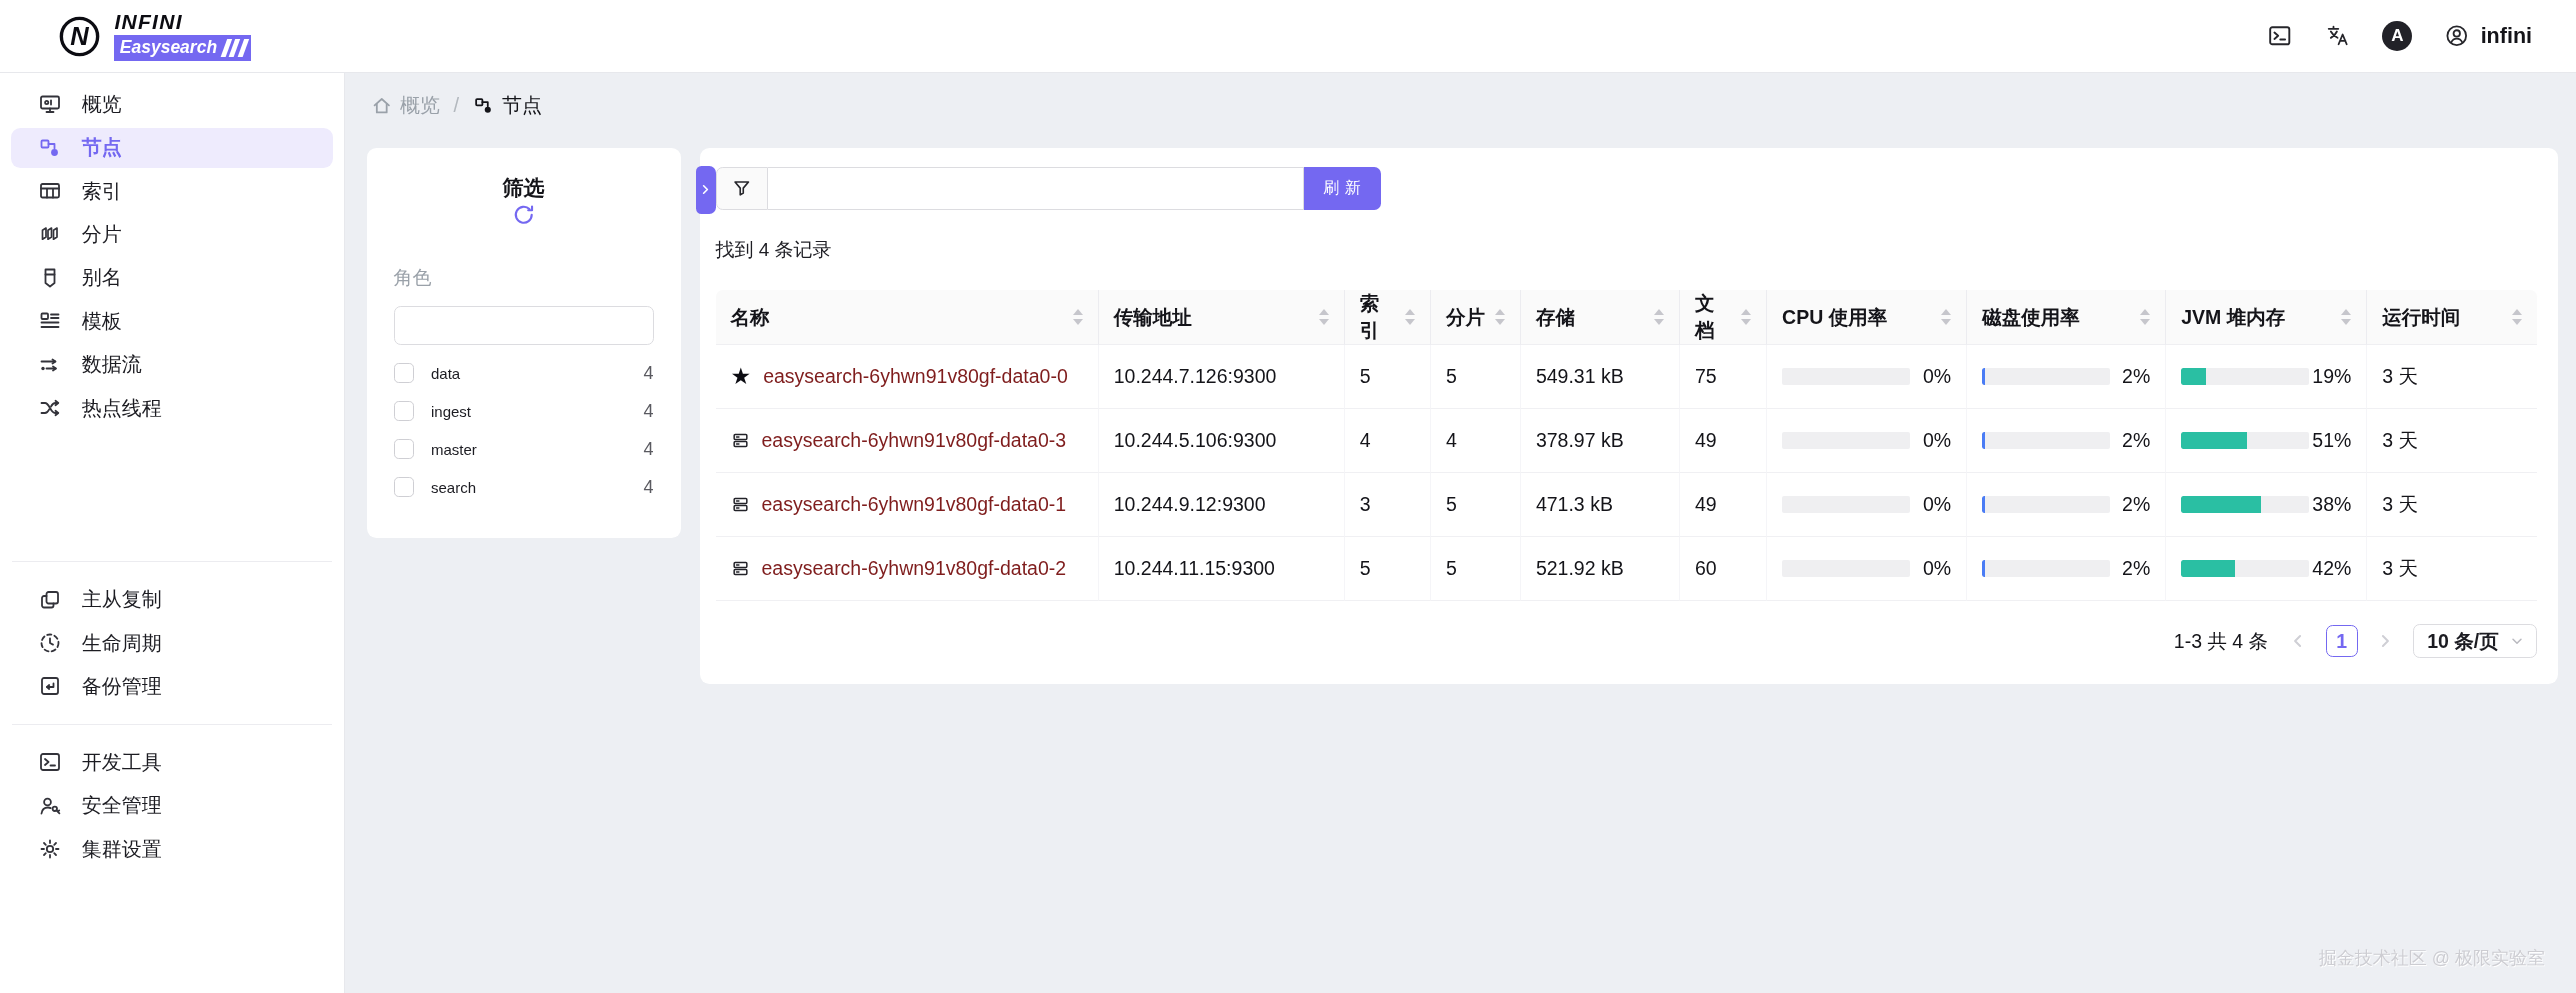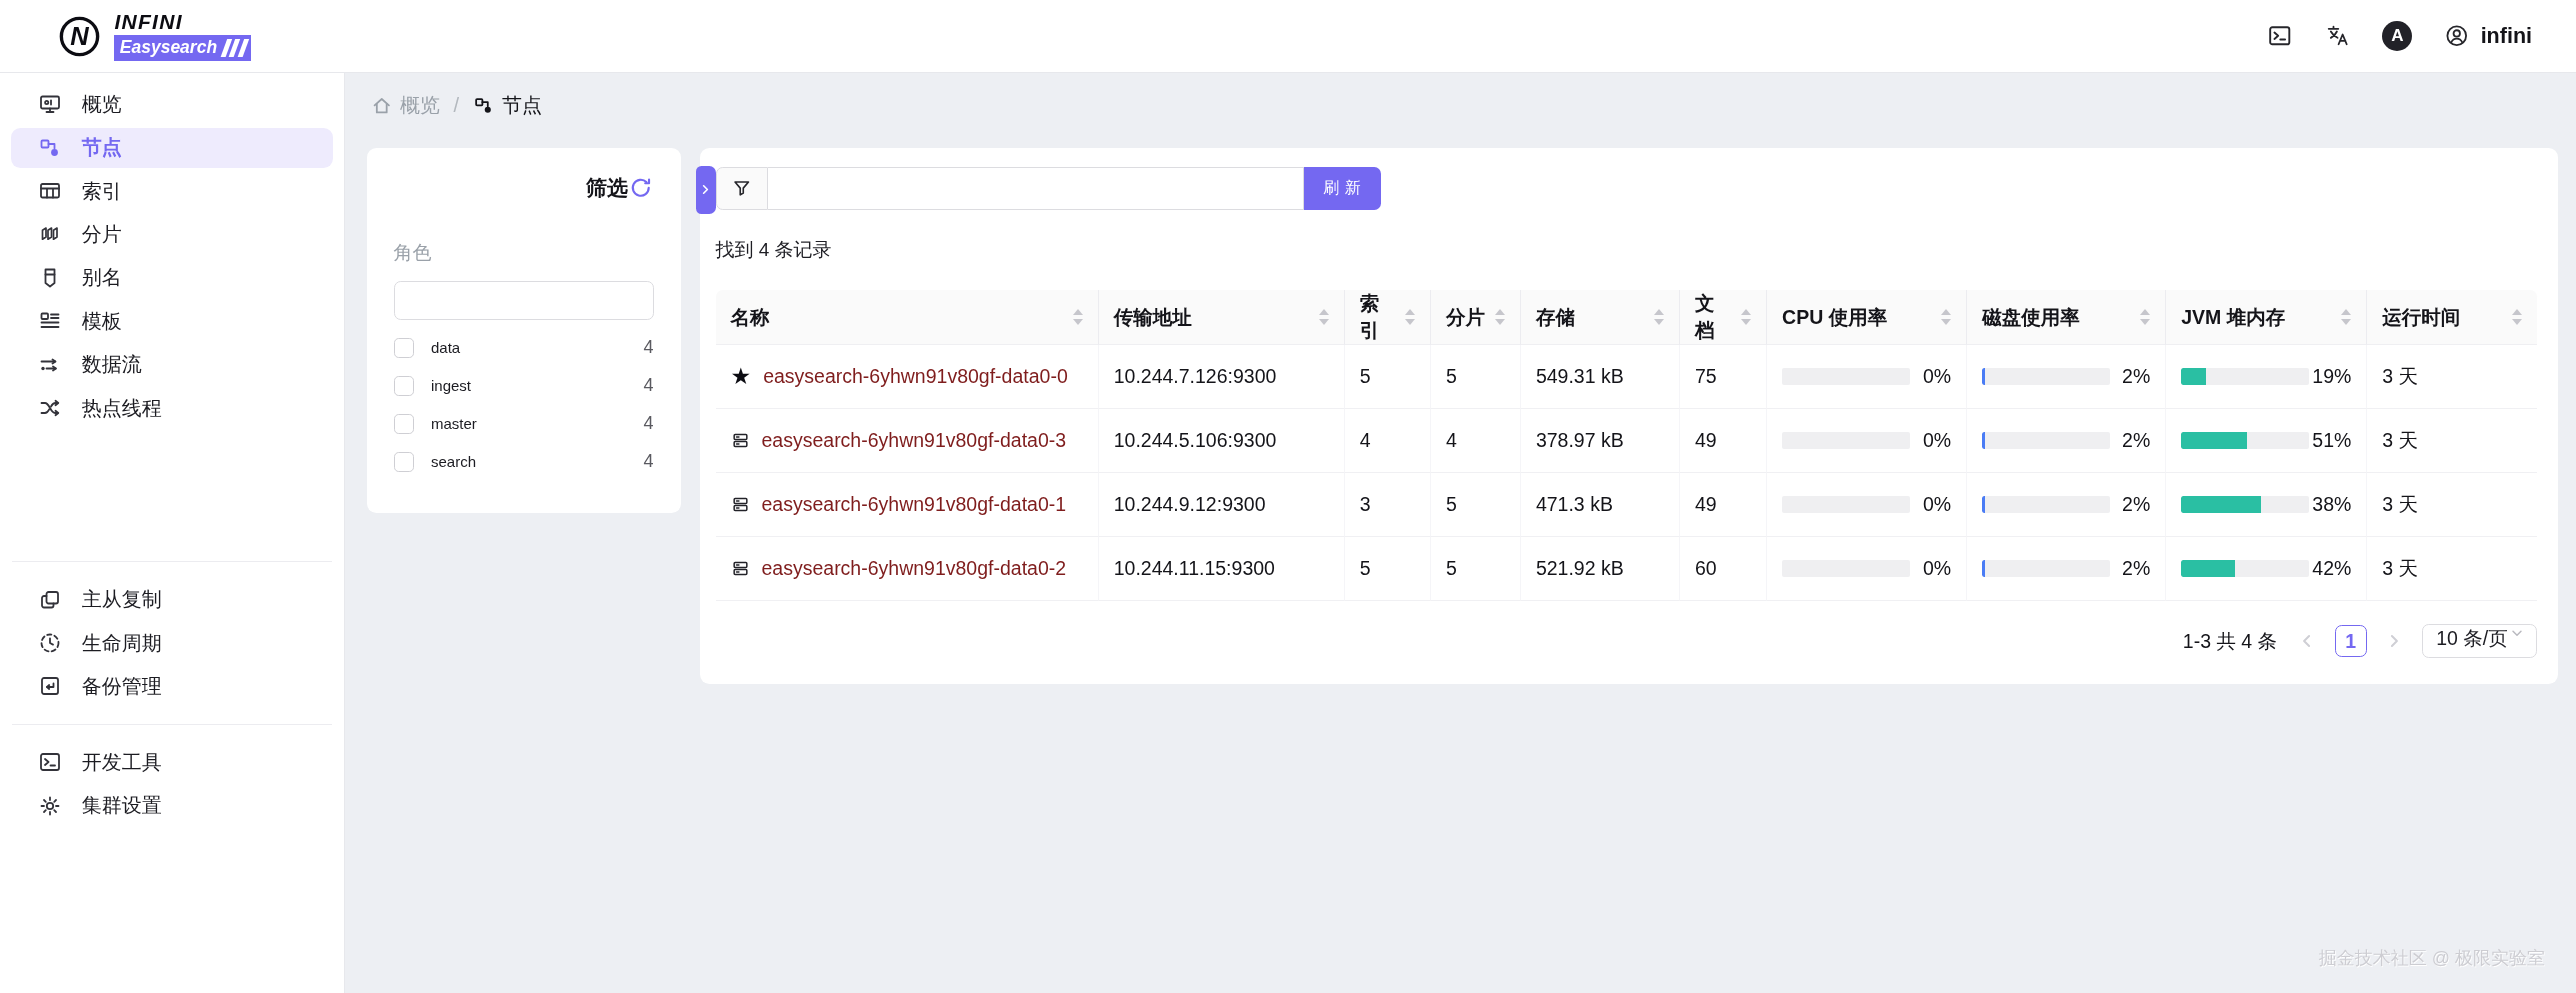--- a/index.html
+++ b/index.html
@@ -61,21 +61,21 @@
   }
   .breadcrumb .crumb { display: flex; align-items: center; gap: 8px; cursor: pointer; }
   .breadcrumb .bicon { width: 21.5px; height: 21.5px; }
   .breadcrumb .sep { color: #b3b8be; padding: 0 2.7px; }
   .breadcrumb .current { color: #141419; cursor: default; }
 
   .cards { position: absolute; top: 75px; left: 21.5px; right: 19px; display: flex; gap: 19px; align-items: flex-start; }
 
   
   .filter-card { width: 314px; background: #fff; border-radius: 9.4px; padding: 25.5px 27px 32px 27px; flex: none; }
-  .filter-head { display: flex; align-items: center; justify-content: flex-end; }
+  .filter-head { display: flex; align-items: center; justify-content: flex-start; flex-direction: column; }
   .filter-title { font-size: 21px; font-weight: 700; color: #141419; }
   .refresh-icon { width: 25.5px; height: 25.5px; color: #7468f1; cursor: pointer; }
   .role-label { margin-top: 38px; font-size: 19px; color: #9aa1a9; }
   .role-input {
     margin-top: 15px; width: 100%; height: 39px; border: 1px solid #dcdce0; border-radius: 6.7px;
     background: #fff; font-size: 19px; padding: 0 12px; outline: none; font-family: inherit;
   }
   .opt-list { margin-top: 9.4px; }
   .opt-row { display: flex; align-items: center; height: 38px; cursor: pointer; }
   .checkbox { width: 20px; height: 20px; border: 1px solid #cfcfd4; border-radius: 4.7px; background: #fff; flex: none; }
@@ -139,21 +139,21 @@
   
   .pagination { display: flex; align-items: center; justify-content: flex-end; gap: 17.5px; margin-top: 23px; font-size: 19.5px; }
   .pg-total { color: #141419; margin-right: 2.7px; }
   .pg-chevron { width: 20px; height: 20px; color: #cfcfd5; cursor: pointer; }
   .pg-current {
     min-width: 32px; height: 32px; border: 1.3px solid #7468f1; border-radius: 6.7px; color: #7468f1;
     display: flex; align-items: center; justify-content: center; font-weight: 600; background: #fff; cursor: pointer;
   }
   .pg-size {
     border: 1px solid #dcdce0; border-radius: 6.7px; height: 34px; padding: 0 10.8px 0 13.4px;
-    display: flex; align-items: flex-start; gap: 1px; background: #fff; color: #1c1c22; cursor: pointer;
+    display: flex; align-items: center; gap: 10px; background: #fff; color: #1c1c22; cursor: pointer; font-weight: bold;
   }
   .pg-size svg { width: 16px; height: 16px; color: #b9b9bf; }
 
   .watermark {
     position: absolute; right: 31px; bottom: 23px; font-size: 18px; color: #cdcdd2;
     text-shadow: 0.7px 0.7px 0 #ffffff;
   }
 </style>
 </head>
 <body>
@@ -331,20 +331,31 @@
     <span class="nicon">
       <svg viewBox="0 0 24 24" fill="none" stroke="currentColor" stroke-width="1.8" stroke-linecap="round" stroke-linejoin="round">
         <rect x="3" y="4" width="18" height="16" rx="2"></rect>
         <path d="M7 9l3.5 3L7 15"></path>
           <path d="M12.5 15.5H17"></path>
       </svg>
     </span>
     <span class="nav-label">开发工具</span>
   </div>
 
+  <div class="nav-item">
+    <span class="nicon">
+      <svg viewBox="0 0 24 24" fill="none" stroke="currentColor" stroke-width="1.8" stroke-linecap="round" stroke-linejoin="round">
+        <circle cx="9.5" cy="8" r="3.4"></circle>
+        <path d="M3.5 19.5c.5-4 3-6 6.5-6 1 0 1.9.2 2.7.6"></path>
+        <circle cx="16.8" cy="14.8" r="2.2"></circle>
+        <path d="M18.4 16.4l3 3M19.8 17.8l1.4-1.4"></path>
+      </svg>
+    </span>
+    <span class="nav-label">安全管理</span>
+  </div>
 
   <div class="nav-item">
     <span class="nicon">
       <svg viewBox="0 0 24 24" fill="none" stroke="currentColor" stroke-width="1.8" stroke-linecap="round" stroke-linejoin="round">
         <circle cx="12" cy="12" r="3.2"></circle>
         <path d="M12 3.5V6M12 18v2.5M3.5 12H6M18 12h2.5M6 6l1.8 1.8M16.2 16.2L18 18M18 6l-1.8 1.8M7.8 16.2L6 18"></path>
       </svg>
     </span>
     <span class="nav-label">集群设置</span>
   </div>

